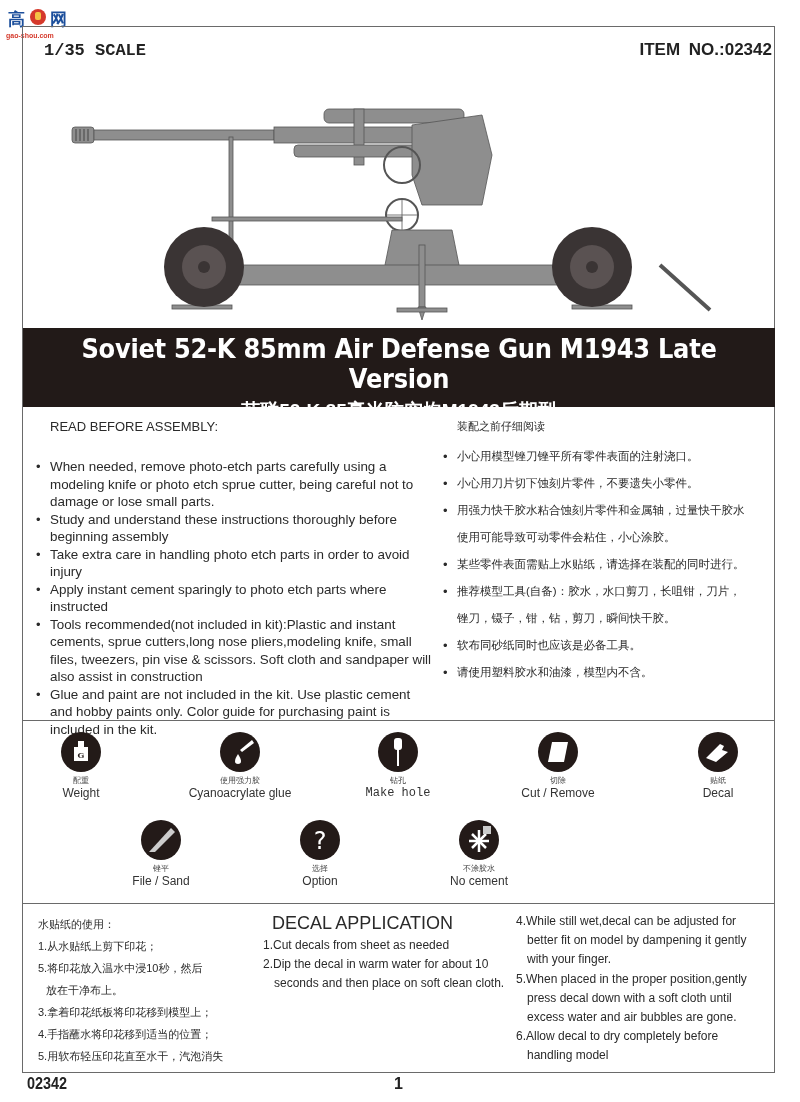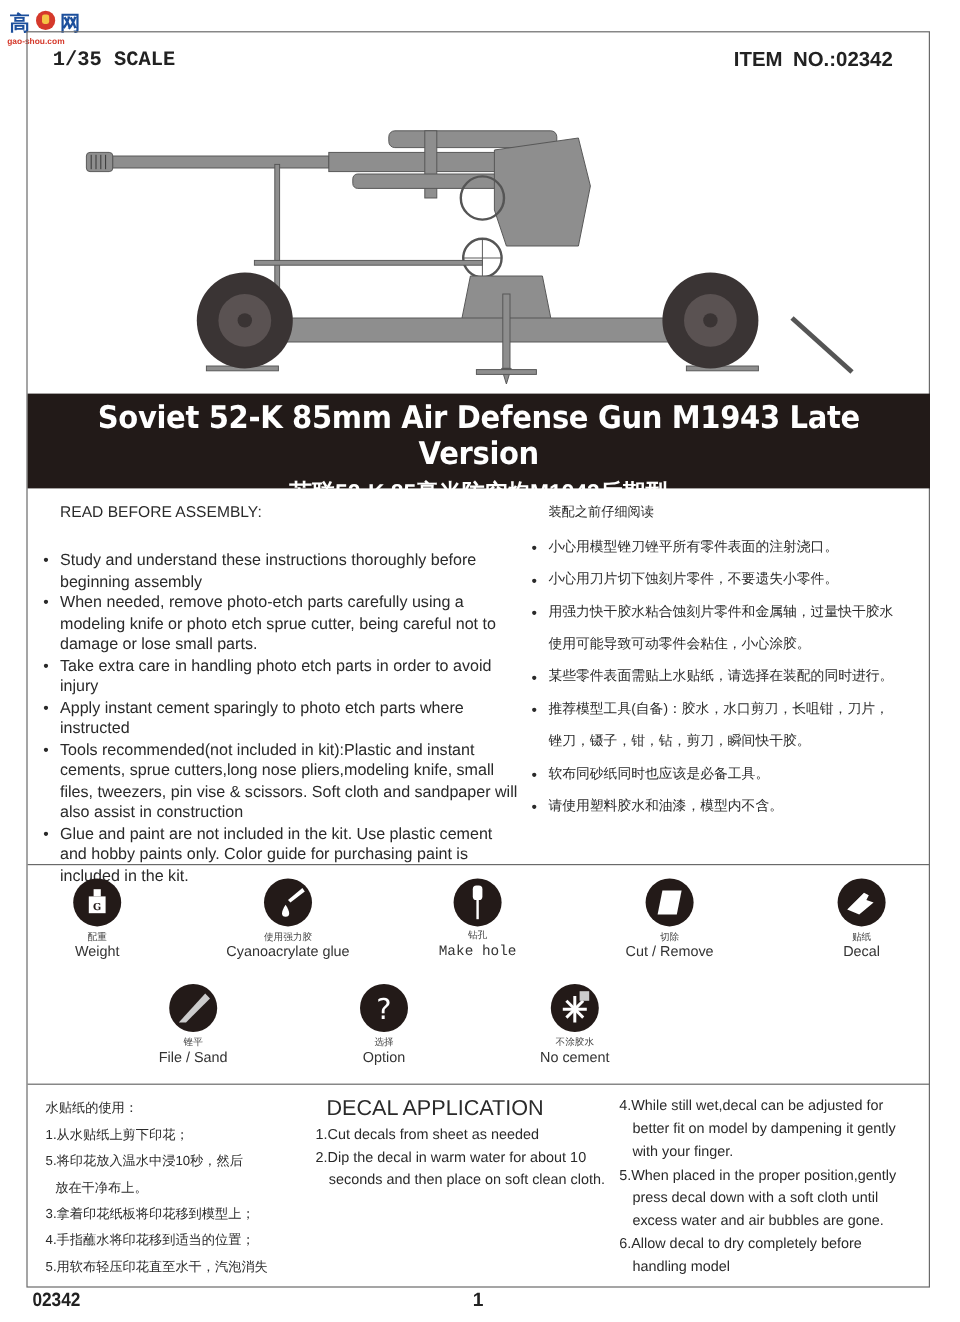--- a/index.html
+++ b/index.html
@@ -6,21 +6,21 @@
     body { width:800px; height:1102px; position:relative; overflow:hidden;
       font-family:"Liberation Sans", "DejaVu Sans", sans-serif; color:#2a2a2a; }
     .logo { position:absolute; left:6px; top:6px; width:64px; height:30px; }
     .logo .l1 { position:absolute; left:2px; top:2px; font-size:17px; font-weight:bold; color:#1c4f9c; letter-spacing:0; }
     .logo .l3 { position:absolute; left:44px; top:2px; font-size:17px; font-weight:bold; color:#1c4f9c; }
     .logo .badge { position:absolute; left:24px; top:3px; width:16px; height:16px; border-radius:50%; background:#d5392b; }
     .logo .badge::after { content:""; position:absolute; left:5px; top:3px; width:6px; height:8px; background:#f4c445; border-radius:2px; }
     .logo .sub { position:absolute; left:0px; top:26px; font-size:7px; font-weight:bold; color:#d5392b; white-space:nowrap; }
     .frame { position:absolute; left:22px; top:26px; width:753px; height:1047px; border:1.5px solid #6a6a6a; box-sizing:border-box; }
     .scale { position:absolute; left:44px; top:41px; font-size:17px; font-weight:bold; color:#222;font-family:Liberation Mono, monospace; }
-    .item { position:absolute; right:56px; top:40px; font-size:17px; font-weight:bold; color:#222; word-spacing:4px; }
+    .item { position:absolute; right:28px; top:40px; font-size:17px; font-weight:bold; color:#222; word-spacing:4px; }
     .gun { position:absolute; left:62px; top:95px; width:670px; height:230px; }
     .titlebar { position:absolute; left:23px; top:328px; width:752px; height:79px; background:#221a18; color:#fff; text-align:center; }
     .titlebar .en { font-family:"DejaVu Sans", sans-serif; font-weight:bold; font-size:26px; margin-top:6px; transform:scaleX(0.93); letter-spacing:-0.3px; }
     .titlebar .cn { font-size:19px; font-weight:bold; margin-top:4px; }
     .read { position:absolute; left:23px; top:407px; width:752px; height:313px; }
     .read .left { position:absolute; left:12px; top:12px; width:400px; }
     .read .heading { font-size:13px; padding-left:15px; margin-bottom:24px; }
     .read ul { list-style:none; margin:0; padding:0; }
     .read li { position:relative; padding-left:15px; font-size:13.4px; line-height:17.5px; }
     .read li::before { content:"•"; position:absolute; left:1px; top:0; font-size:13px; }
@@ -115,22 +115,22 @@
 
 <div class="titlebar">
   <div class="en">Soviet 52-K 85mm Air Defense Gun M1943 Late Version</div>
   <div class="cn">苏联52-K 85毫米防空炮M1943后期型</div>
 </div>
 
 <div class="read">
   <div class="left">
     <div class="heading">READ BEFORE ASSEMBLY:</div>
     <ul>
+      <li>When needed, remove photo-etch parts carefully using a modeling knife or photo etch sprue cutter, being careful not to damage or lose small parts.</li>
       <li>Study and understand these instructions thoroughly before beginning assembly</li>
-      <li>When needed, remove photo-etch parts carefully using a modeling knife or photo etch sprue cutter, being careful not to damage or lose small parts.</li>
       <li>Take extra care in handling photo etch parts in order to avoid injury</li>
       <li>Apply instant cement sparingly to photo etch parts where instructed</li>
       <li>Tools recommended(not included in kit):Plastic and instant  cements, sprue cutters,long nose pliers,modeling knife, small files, tweezers, pin vise &amp; scissors. Soft cloth and sandpaper will also assist in construction</li>
       <li>Glue and paint are not included in the kit. Use plastic cement and hobby paints only. Color guide for purchasing paint is included in the kit.</li>
     </ul>
   </div>
   <div class="right">
     <div class="heading">装配之前仔细阅读</div>
     <ul>
       <li>小心用模型锉刀锉平所有零件表面的注射浇口。</li>

